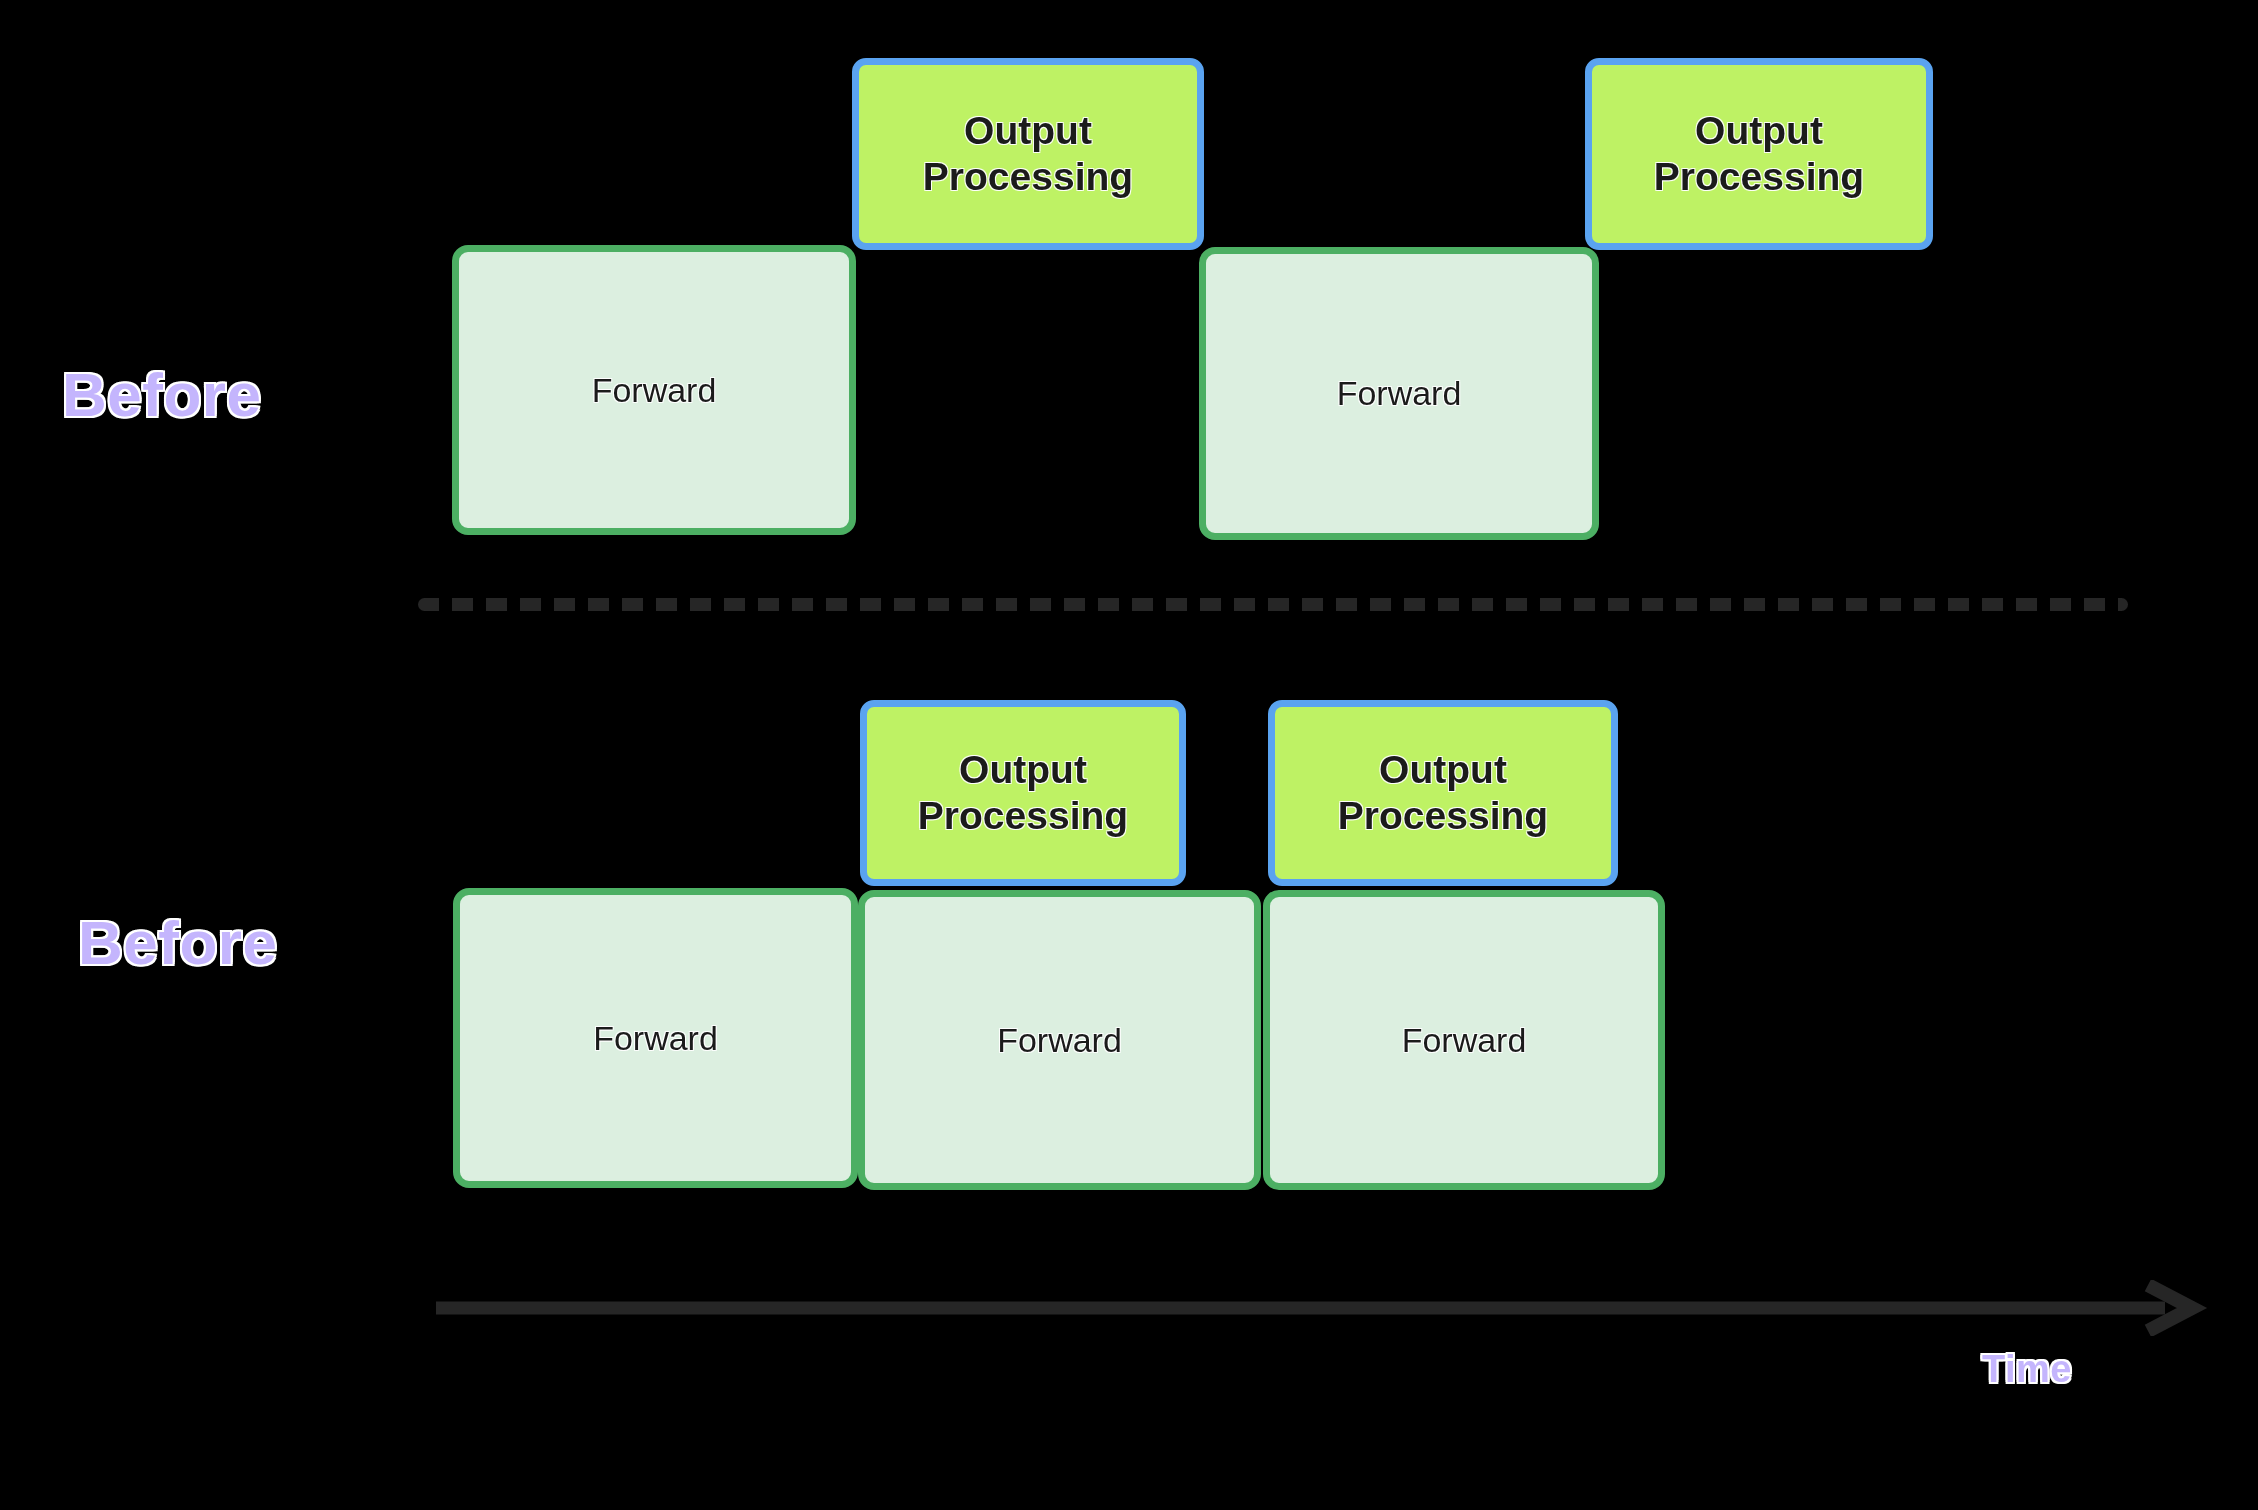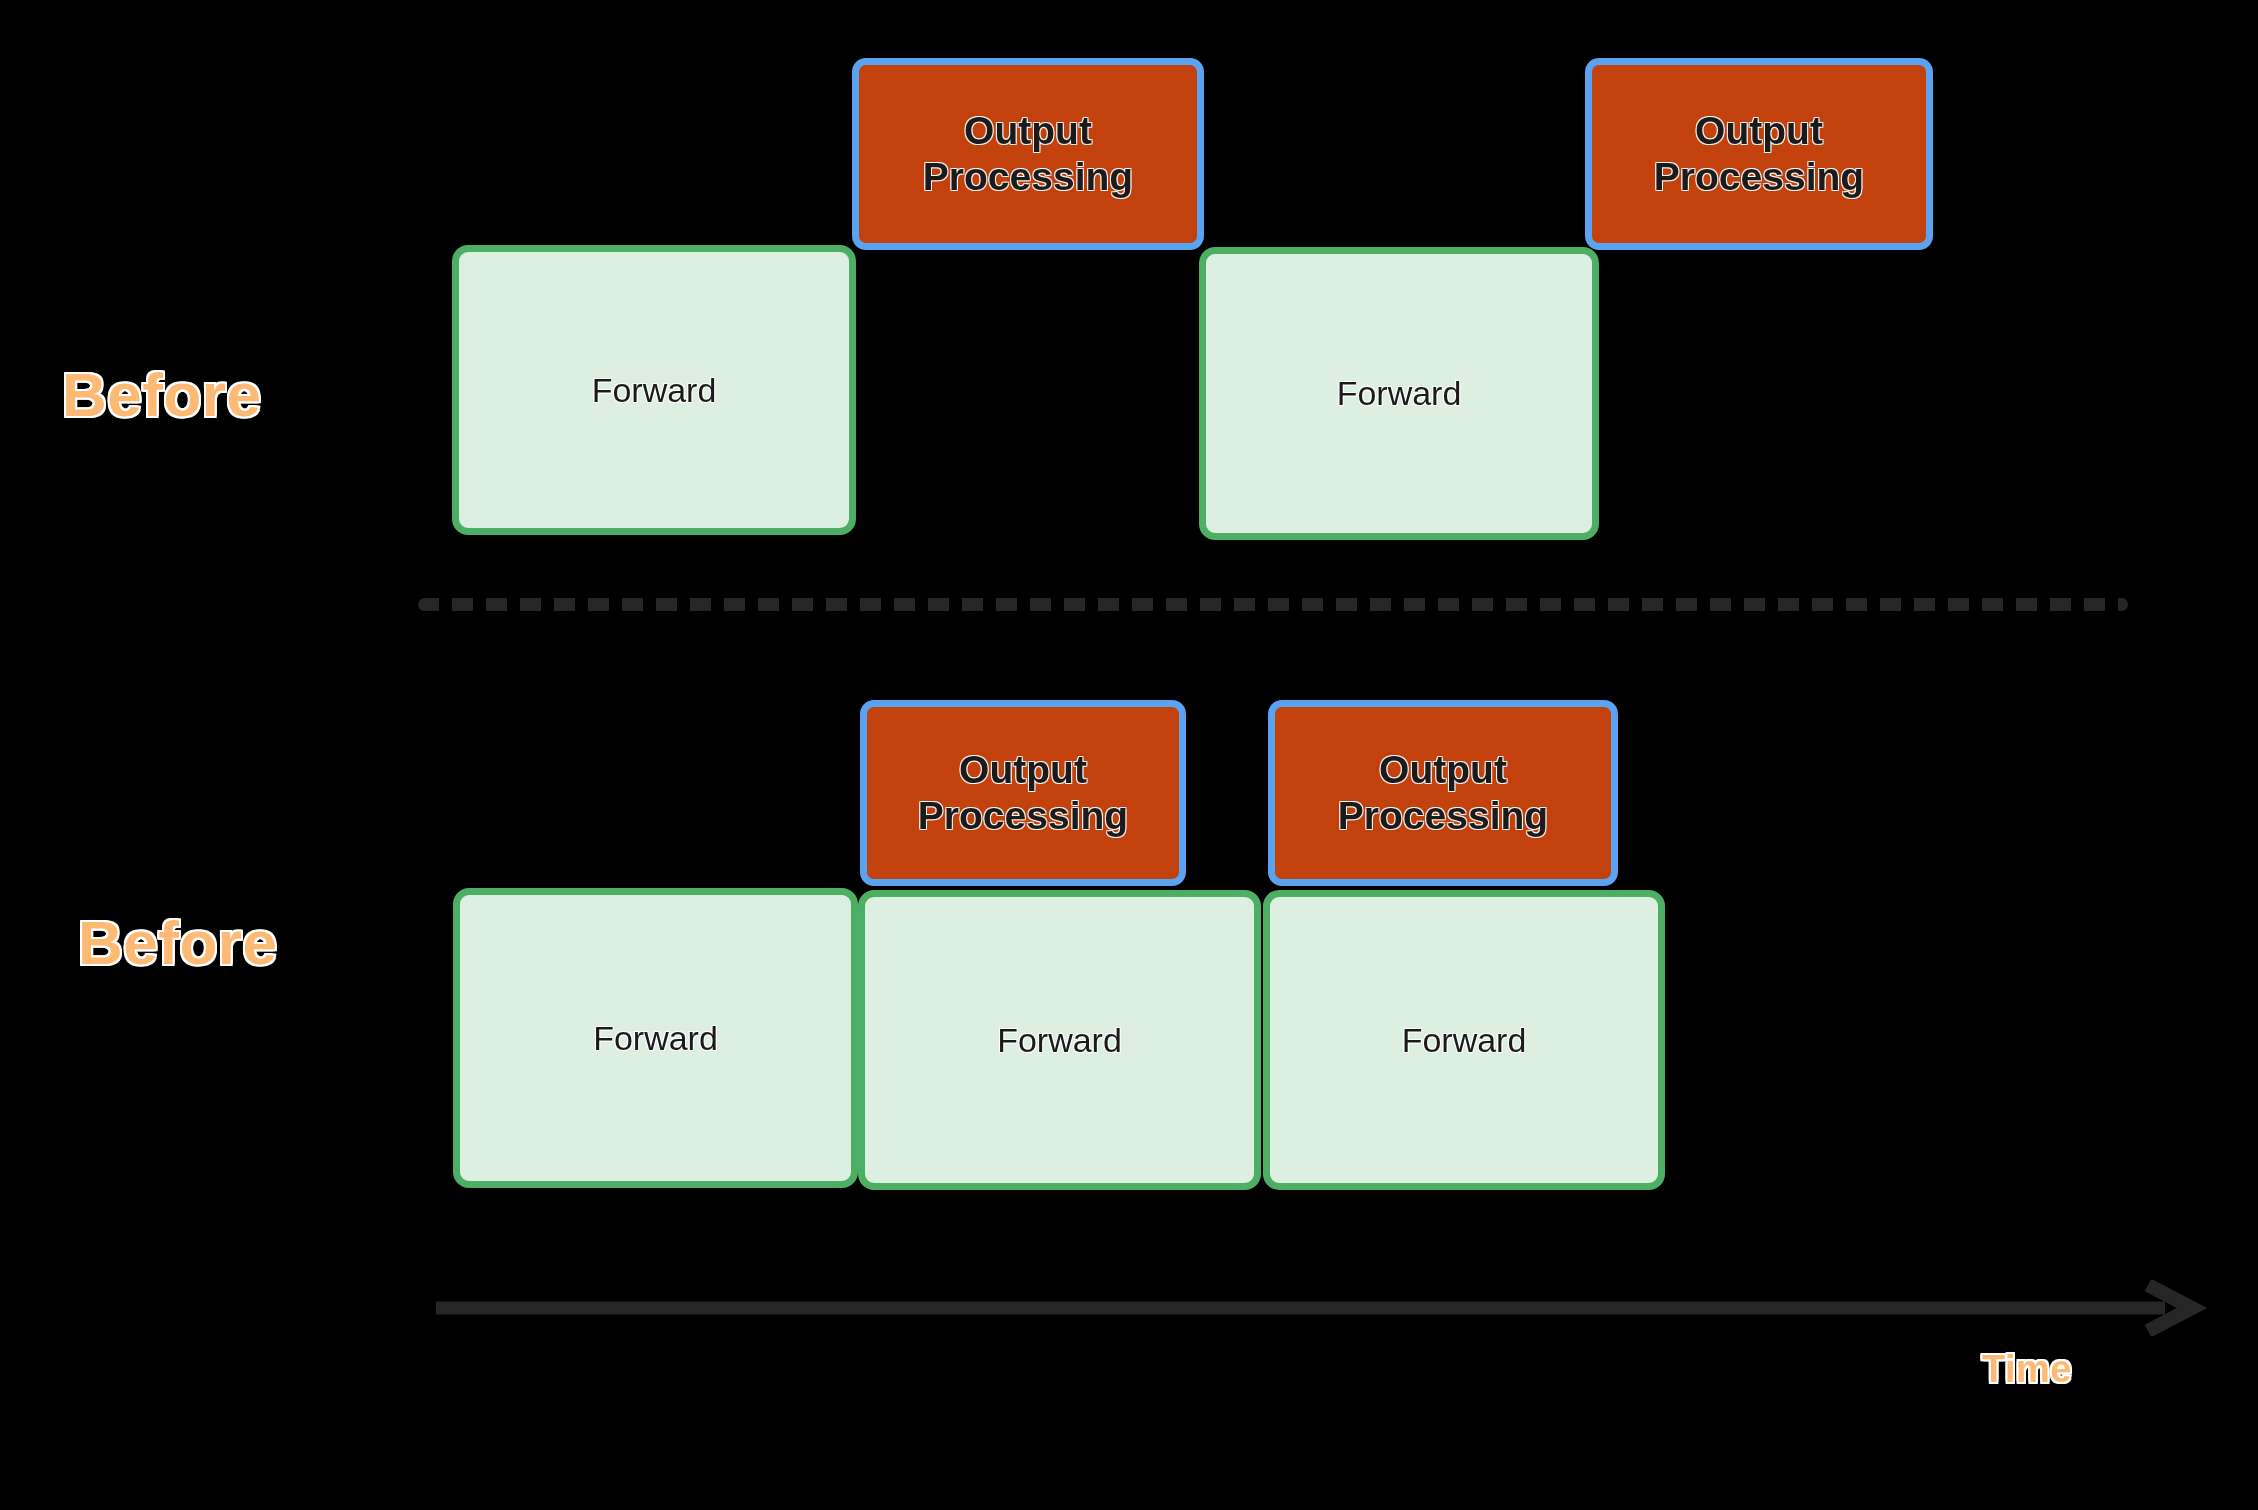--- a/index.html
+++ b/index.html
@@ -12,21 +12,21 @@
     width: 2258px;
     height: 1510px;
     background: #000000;
     overflow: hidden;
     font-family: "Liberation Sans", sans-serif;
   }
 
   
   .section-label {
     position: absolute;
-    color: #fdba74;
+    color: #c4b5fd;
     font-weight: 700;
     font-size: 62px;
     line-height: 1;
     letter-spacing: 0.5px;
     white-space: nowrap;
     -webkit-text-stroke: 3px #ffffff;
     paint-order: stroke fill;
     text-shadow:
       -2px -2px 0 #ffffff,  2px -2px 0 #ffffff,
       -2px  2px 0 #ffffff,  2px  2px 0 #ffffff,
@@ -56,21 +56,21 @@
   }
 
   .box-forward {
     background: #dcefe0;
     border: 7px solid #4caf63;
     border-radius: 16px;
   }
   .box-forward .box-label { font-size: 34px; }
 
   .box-output {
-    background: #c2410c;
+    background: #bef264;
     border: 7px solid #5aa3f0;
     border-radius: 14px;
   }
   .box-output .box-label { font-size: 39px; font-weight: 600; }
 
   
   #divider {
     position: absolute;
     left: 418px;
     top: 598px;

